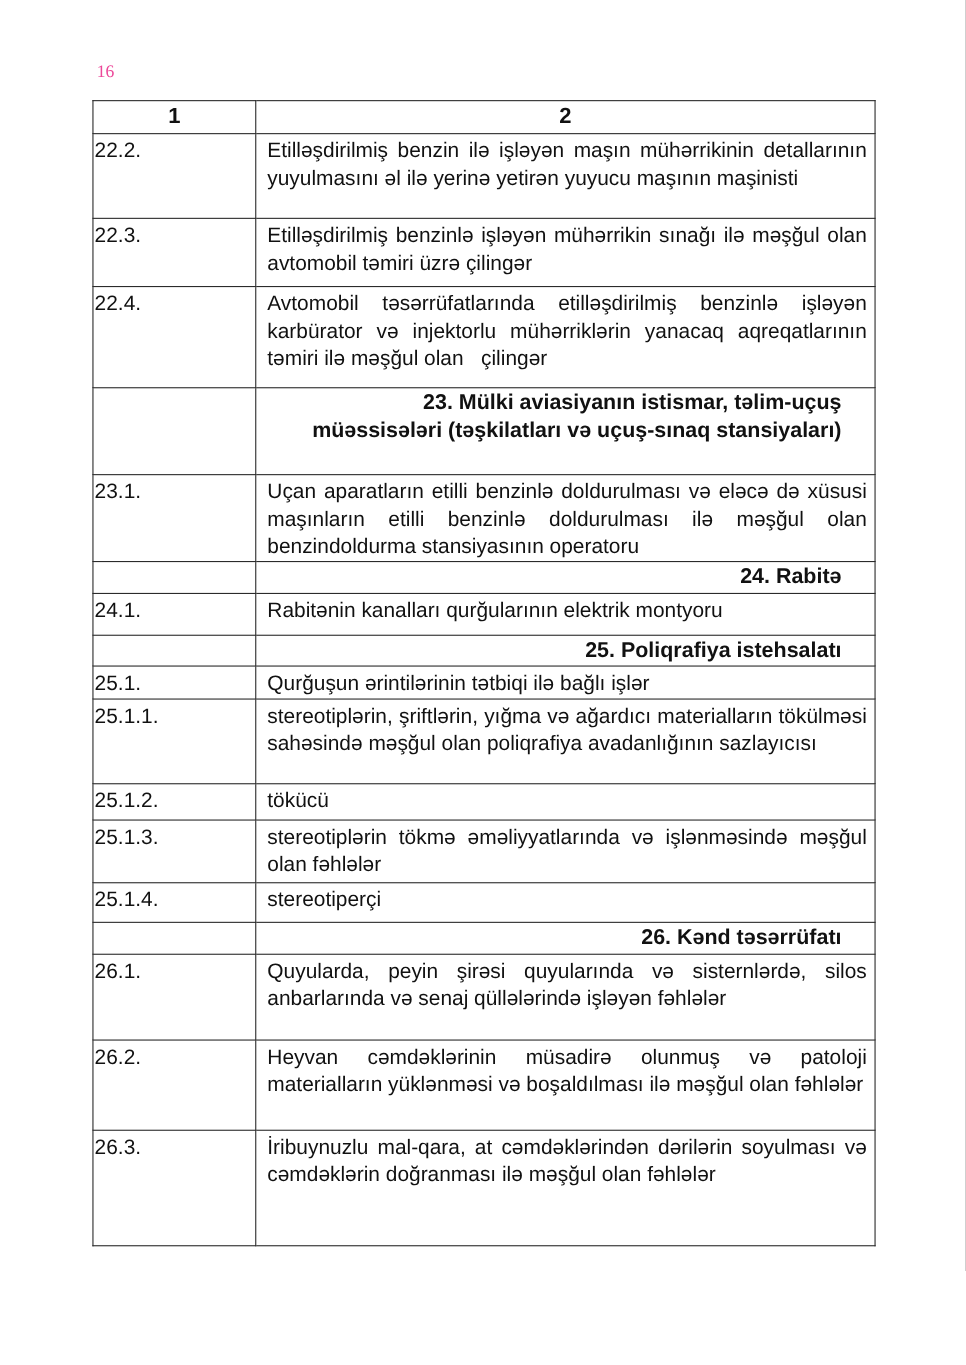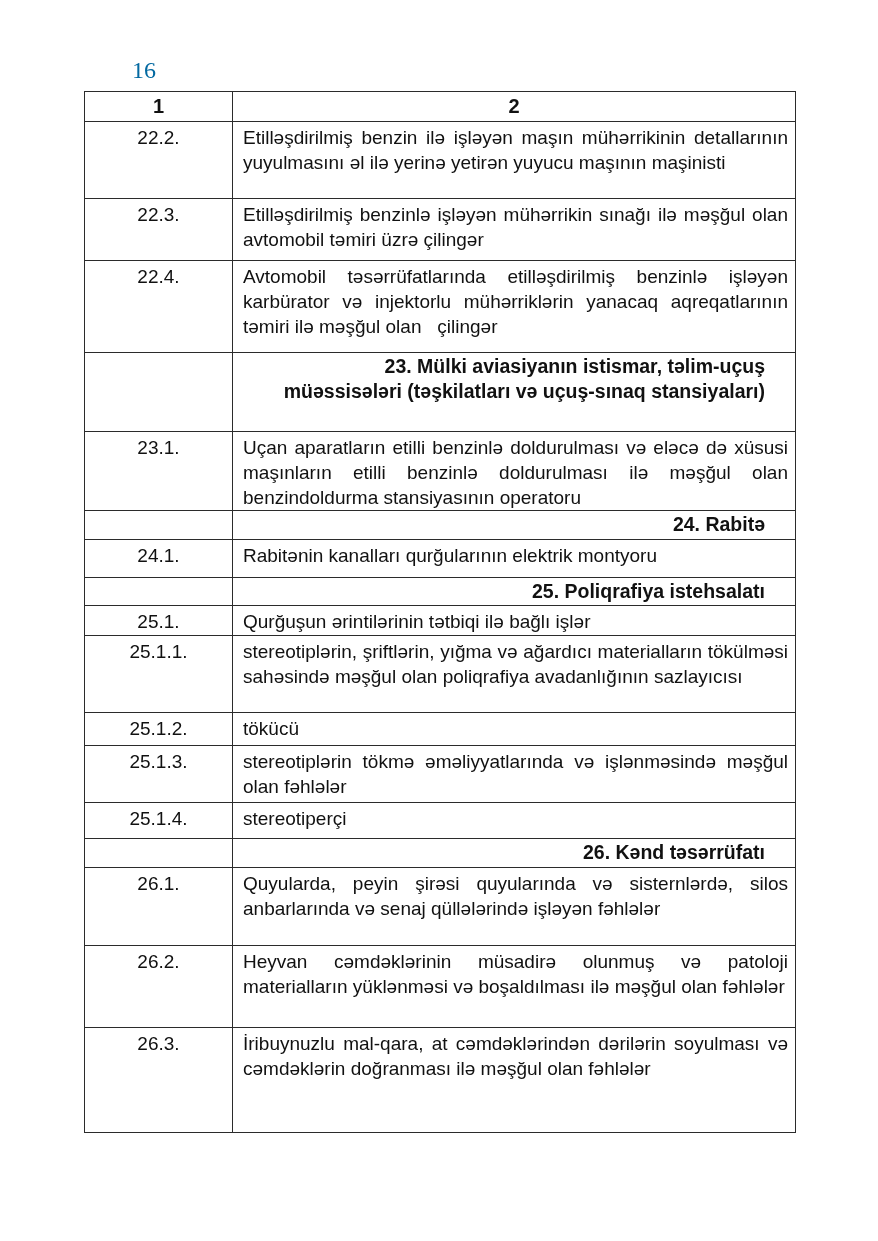--- a/index.html
+++ b/index.html
@@ -10,23 +10,22 @@
     background: #ffffff;
     font-family: "Liberation Sans", "DejaVu Sans", sans-serif;
     color: #111;
     overflow: hidden;
   }
   .page-number {
     position: absolute;
     left: 88px;
     top: 57px;
     font-family: "Liberation Serif", "DejaVu Serif", serif;
-    font-size: 24px;
-    color: #0369a1;
-    margin-left: 44px;
+    font-size: 16px;
+    color: #ec4899;
   }
   table.doc-table {
     position: absolute;
     left: 84px;
     top: 91px;
     width: 711px;
     border-collapse: collapse;
     table-layout: fixed;
     font-size: 19px;
     line-height: 25px;
@@ -39,21 +38,21 @@
   table.doc-table th { font-weight: bold; }
   col.c1 { width: 148px; }
   col.c2 { width: 563px; }
   .hdr th {
     text-align: center;
     font-size: 20px;
     padding-top: 2px;
     line-height: 25px;
   }
   td.num {
-    text-align: center;
+    text-align: left;
     padding-top: 3px;
   }
   td.txt {
     text-align: justify;
     padding: 3px 7px 0 10px;
   }
   td.sec {
     font-weight: bold;
     text-align: right;
     font-size: 19.5px;

